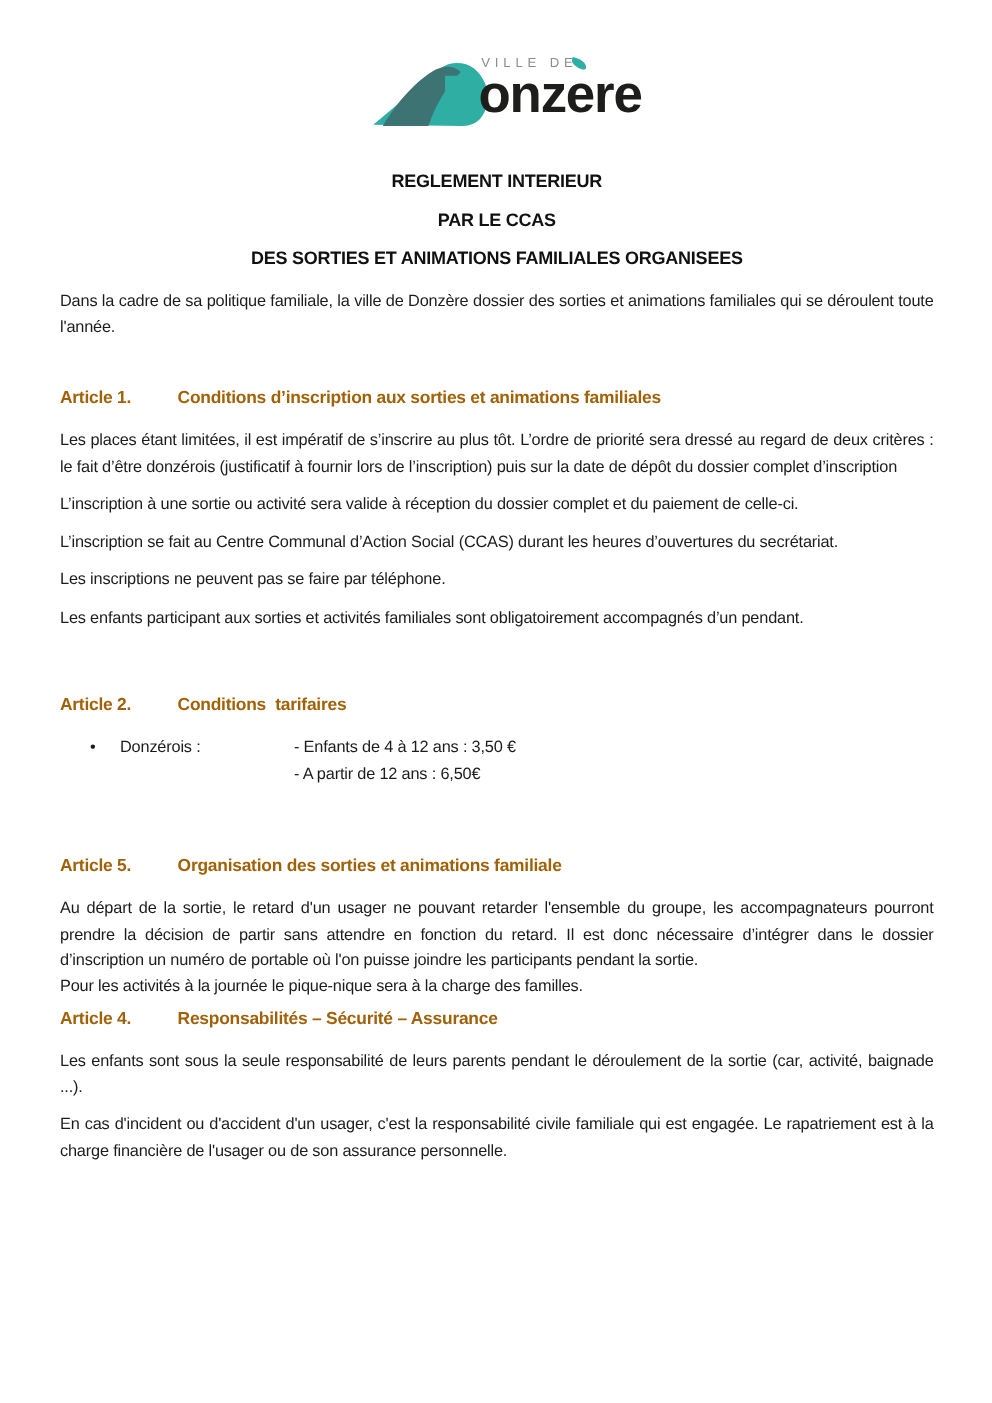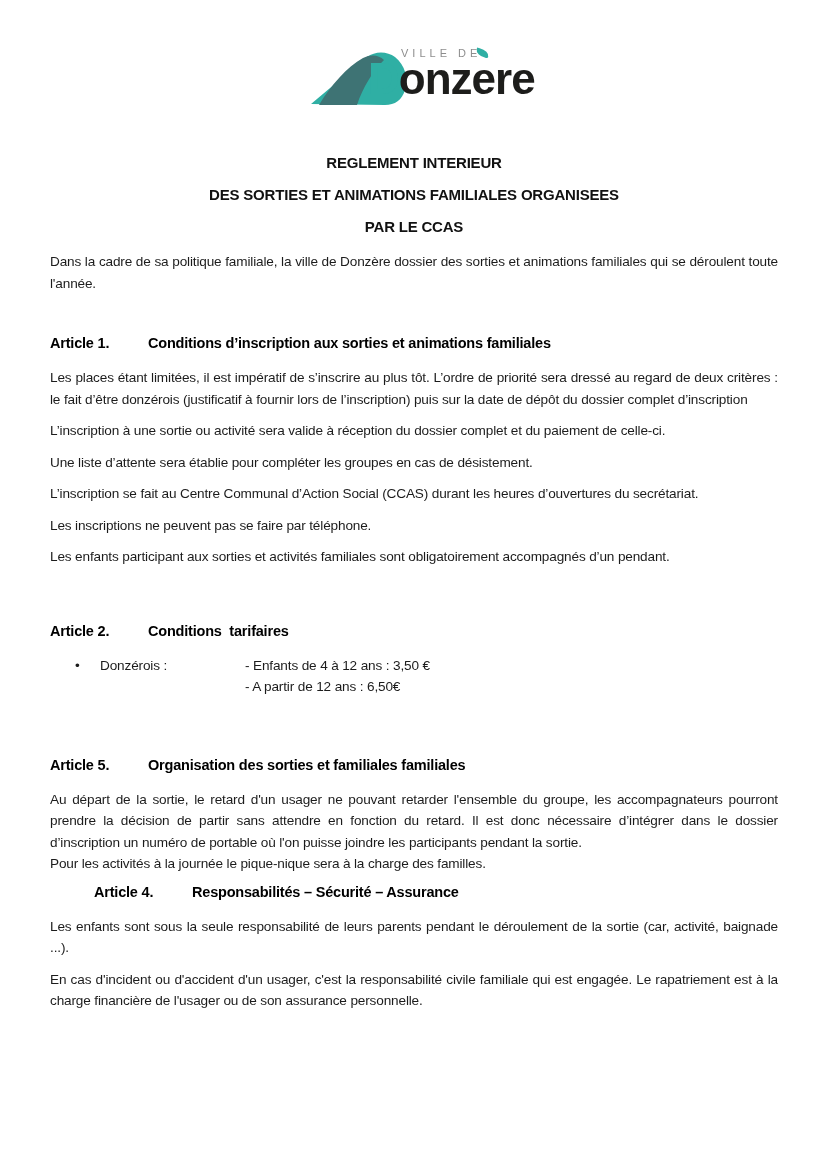--- a/index.html
+++ b/index.html
@@ -38,52 +38,52 @@
   .accent-e::before {
     content: "";
     position: absolute; top: -8px; left: 4px;
     width: 13px; height: 8px;
     background: #2fafa4;
     border-radius: 0 80% 20% 80%;
     transform: rotate(14deg);
   }
 
   
-  .title-block { margin-top: 44px; text-align: center; }
+  .title-block { margin-top: 33px; text-align: center; }
   .title-line {
     font-size: 15px; font-weight: bold; line-height: 15px;
     margin: 0 0 17px 0; color: #111;
     letter-spacing: -0.2px;
   }
 
   
   .intro { margin-top: 47px; }
   p.doc {
     font-size: 13.6px; line-height: 21.5px;
     letter-spacing: -0.15px;
     text-align: justify;
     margin: 0 0 10px 0;
   }
   p.doc.tight { margin-bottom: 0; }
 
   .article-heading {
     display: flex;
-    font-size: 14.5px; font-weight: bold; color: #000000;
+    font-size: 14.5px; font-weight: bold; color: #a16207;
     line-height: 15px;
     letter-spacing: -0.2px;
     margin-bottom: 16px;
     white-space: pre-wrap;
   }
   .article-label { width: 98px; flex: 0 0 98px; }
   .article-title { white-space: pre-wrap; }
 
   .mt-a1 { margin-top: 42px; }
   .mt-a2 { margin-top: 56px; }
   .mt-a3 { margin-top: 60px; }
-  .mt-a4 { margin-top: 8px; margin-left: 44px; }
+  .mt-a4 { margin-top: 8px; }
 
   
   .bullet-block { margin: 12px 0 0 25px; display: flex; }
   .bullet-marker {
     flex: 0 0 25px; font-size: 13.6px; line-height: 21.5px;
   }
   .bullet-term {
     flex: 0 0 145px; font-size: 13.6px; line-height: 21.5px;
     letter-spacing: -0.15px;
   }
@@ -99,34 +99,33 @@
     <svg class="logo-mountains" width="104" height="66" viewBox="0 0 104 66" aria-hidden="true">
       <path d="M4 59 L 60 12 C 68 6 80 6 88 12 C 98 20 102 34 98 45 C 95 55 88 60 78 60 Z" fill="#2fafa4"></path>
       <path d="M12 60 C 24 40 40 22 56 13 C 64 9 72 10 77 15 C 66 26 56 42 50 60 Z" fill="#3e7374"></path>
     </svg>
     <div class="logo-villede">VILLE DE</div>
     <div class="logo-wordmark"><span class="logo-d">D</span><span>onz</span><span class="accent-e">e</span><span>re</span></div>
   </div>
 
   <div class="title-block">
     <div class="title-line">REGLEMENT INTERIEUR</div>
+    <div class="title-line">PAR LE CCAS</div>
     <div class="title-line">DES SORTIES ET ANIMATIONS FAMILIALES ORGANISEES</div>
-    <div class="title-line">PAR LE CCAS</div>
   </div>
 
   <p class="doc intro">Dans la cadre de sa politique familiale, la ville de Donzère dossier des sorties et animations familiales qui se déroulent toute l'année.</p>
 
   <div>
     <div class="article-heading mt-a1">
       <span class="article-label">Article 1.</span>
       <span class="article-title">Conditions d’inscription aux sorties et animations familiales</span>
     </div>
     <p class="doc">Les places étant limitées, il est impératif de s’inscrire au plus tôt. L’ordre de priorité sera dressé au regard de deux critères : le fait d’être donzérois (justificatif à fournir lors de l’inscription) puis sur la date de dépôt du dossier complet d’inscription</p>
     <p class="doc">L’inscription à une sortie ou activité sera valide à réception du dossier complet et du paiement de celle-ci.</p>
-    <p class="doc">Une liste d’attente sera établie pour compléter les groupes en cas de désistement.</p>
     <p class="doc">L’inscription se fait au Centre Communal d’Action Social (CCAS) durant les heures d’ouvertures du secrétariat.</p>
     <p class="doc">Les inscriptions ne peuvent pas se faire par téléphone.</p>
     <p class="doc">Les enfants participant aux sorties et activités familiales sont obligatoirement accompagnés d’un pendant.</p>
   </div>
 
   <div>
     <div class="article-heading mt-a2">
       <span class="article-label">Article 2.</span>
       <span class="article-title">Conditions  tarifaires</span>
     </div>
@@ -136,21 +135,21 @@
       <span class="bullet-lines">
         <p class="bullet-line">- Enfants de 4 à 12 ans : 3,50 €</p>
         <p class="bullet-line">- A partir de 12 ans : 6,50€</p>
       </span>
     </div>
   </div>
 
   <div>
     <div class="article-heading mt-a3">
       <span class="article-label">Article 5.</span>
-      <span class="article-title">Organisation des sorties et familiales familiales</span>
+      <span class="article-title">Organisation des sorties et animations familiale</span>
     </div>
     <p class="doc tight">Au départ de la sortie, le retard d'un usager ne pouvant retarder l'ensemble du groupe, les accompagnateurs pourront prendre la décision de partir sans attendre en fonction du retard. Il est donc nécessaire d’intégrer dans le dossier d’inscription un numéro de portable où l'on puisse joindre les participants pendant la sortie.</p>
     <p class="doc">Pour les activités à la journée le pique-nique sera à la charge des familles.</p>
   </div>
 
   <div>
     <div class="article-heading mt-a4">
       <span class="article-label">Article 4.</span>
       <span class="article-title">Responsabilités – Sécurité – Assurance</span>
     </div>

